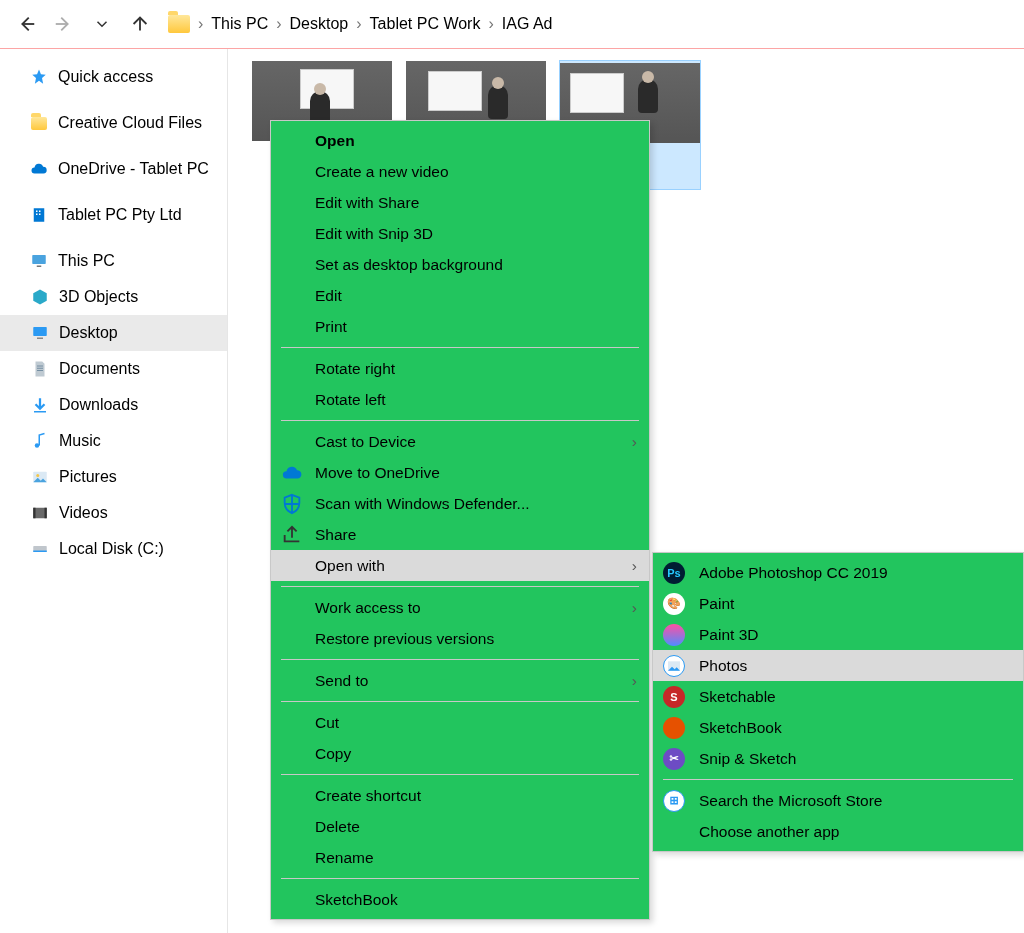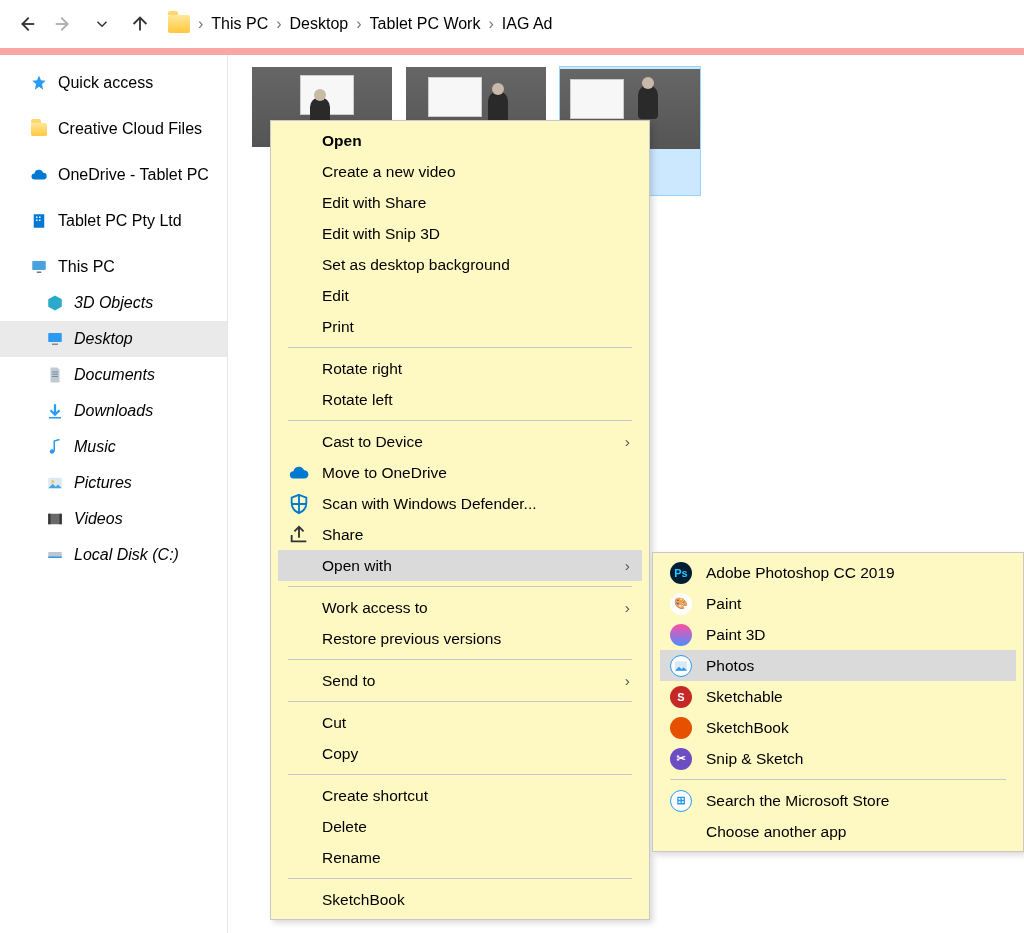--- a/index.html
+++ b/index.html
@@ -49,37 +49,37 @@
     position:absolute;
     top:-4px; left:0;
     width:10px; height:4px;
     background:#ffd76a;
     border-radius: 2px 2px 0 0;
   }
   
   .main {
     display:flex;
     height: calc(933px - 48px);
-    border-top: 7px solid #fca5a5;
+    border-top: 1px solid #fca5a5;
   }
   .sidebar {
     width: 228px;
     padding: 10px 0;
     border-right: 1px solid #e6e6e6;
   }
   .sidebar .group { margin-bottom: 10px; }
   .nav-item {
     display:flex; align-items:center;
     height: 36px;
     padding: 0 10px 0 30px;
     gap: 10px;
     white-space: nowrap;
     font-size: 16px;
   }
-  .nav-item.child { padding-left: 46px; font-style: italic; }
+  .nav-item.child { padding-left: 31px; }
   .nav-item.selected-muted {
     background: #eaeaea;
   }
   .icon {
     width:18px; height:18px;
     display:inline-flex;
     align-items:center;
     justify-content:center;
     font-size:14px;
     flex-shrink:0;
@@ -138,26 +138,26 @@
     width:16px; height:16px;
     background:#fff;
     border:1px solid #333;
     display:flex;align-items:center;justify-content:center;
     font-size:12px;
   }
   .thumb .caption { margin-top:4px; text-align:center; line-height:1.2; min-height:40px;}
   
   .ctx {
     position:absolute;
-    background:#fef9c3;
+    background:#22c55e;
     border:1px solid #c8c8c8;
     box-shadow: 3px 3px 6px rgba(0,0,0,.15);
     font-size: 15.5px;
     color:#000;
-    padding: 4px 7px;
+    padding: 4px 0;
   }
   .ctx.main-ctx { left: 270px; top: 120px; width: 380px; }
   .ctx.sub-ctx { left: 652px; top: 552px; width: 372px; }
   .ctx .item {
     display:flex; align-items:center;
     height: 31px;
     padding: 0 14px 0 44px;
     position:relative;
   }
   .ctx.sub-ctx .item { padding-left: 46px; }

